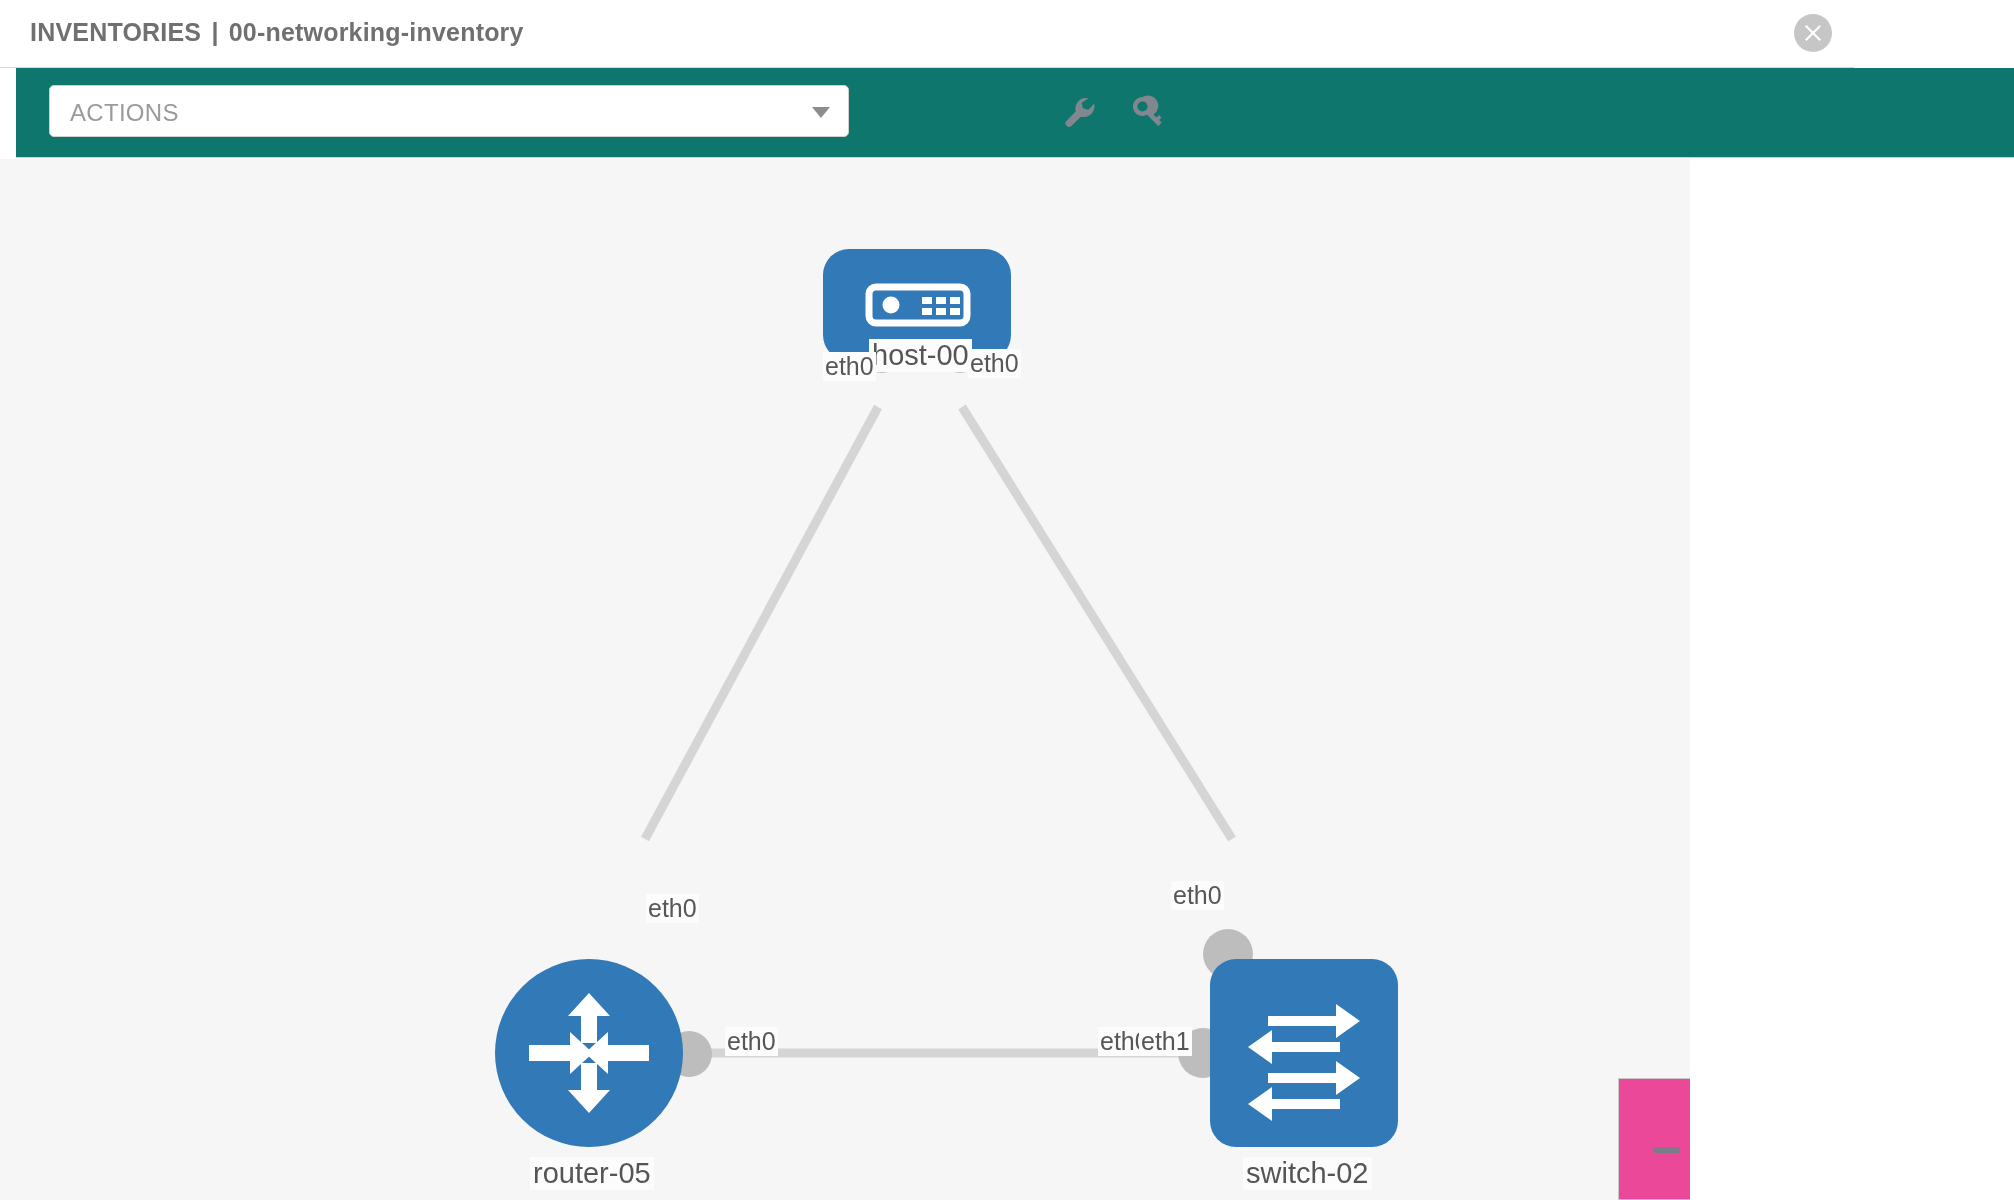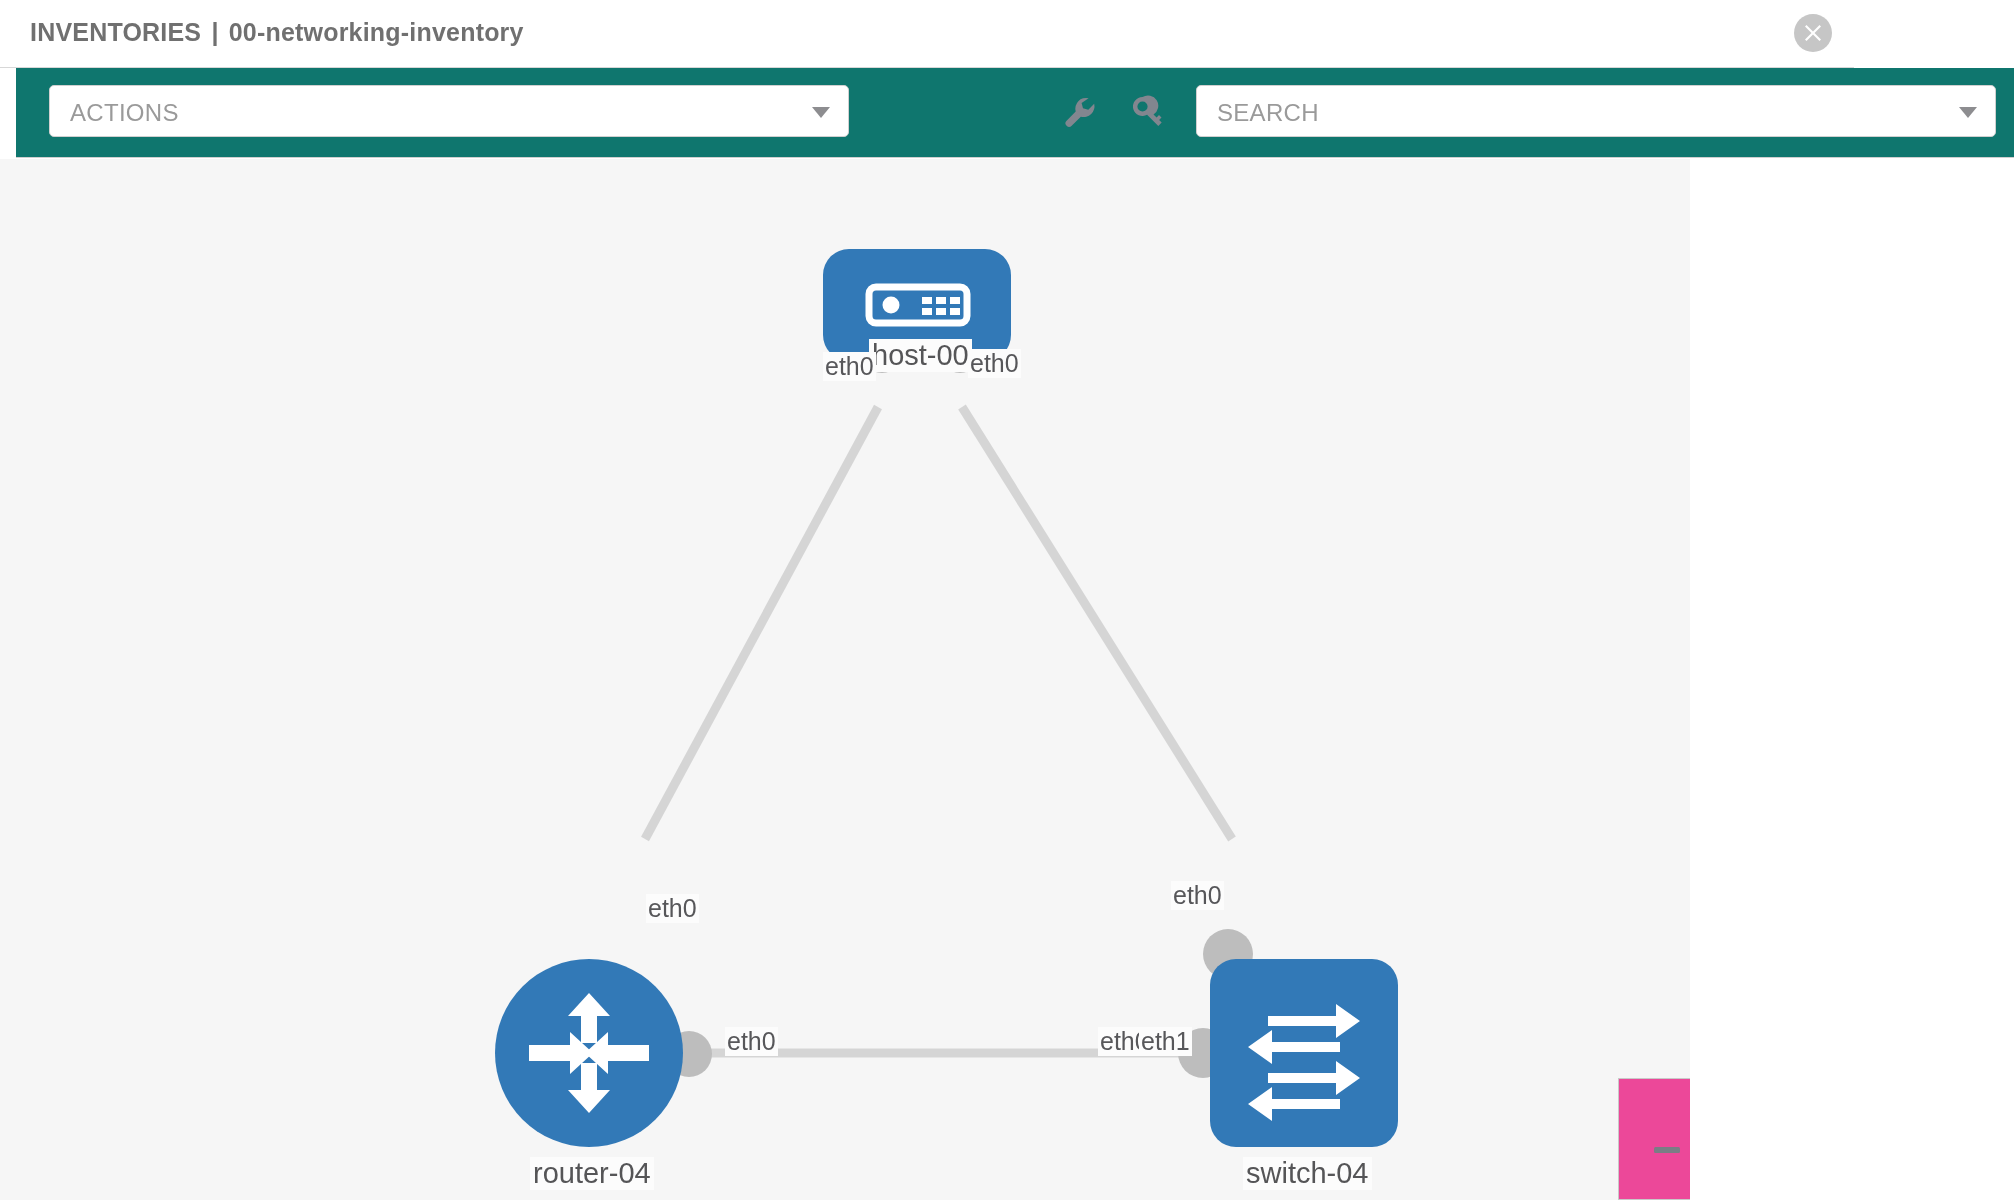--- a/index.html
+++ b/index.html
@@ -275,24 +275,20 @@
   </div>
 
   <div class="tool-icon key">
     <span>
       <svg width="40" height="40" viewBox="0 0 40 40">
         <path d="M14.5 5 a9.5 9.5 0 1 0 4.6 17.8 l11.2 11.2 l3.4 -3.4 l-2.6 -2.6 l2.4 -2.4 l-2.5 -2.5 l-2.4 2.4 l-3.1 -3.1 A9.5 9.5 0 0 0 14.5 5 Z M14.5 9.4 a5.1 5.1 0 1 1 0 10.2 a5.1 5.1 0 0 1 0 -10.2 Z" fill="#82868f"></path>
       </svg>
     </span>
   </div>
 
-  <div class="search-box">
-    <span class="search-label">SEARCH</span>
-    <span class="caret"></span>
-  </div>
 </div>
 
 <div class="topology-canvas">
 
   <svg class="links" viewBox="0 0 2014 1041">
 
     <line x1="878" y1="248" x2="645" y2="680" stroke="#d5d5d5" stroke-width="9"></line>
 
     <line x1="962" y1="248" x2="1232" y2="680" stroke="#d5d5d5" stroke-width="9"></line>
 
@@ -332,21 +328,21 @@
         <path d="M94 34 L115 57 L102 57 L102 84 L86 84 L86 57 L73 57 Z" fill="#ffffff"></path>
 
         <path d="M94 154 L73 131 L86 131 L86 104 L102 104 L102 131 L115 131 Z" fill="#ffffff"></path>
 
         <path d="M98 94 L75 73 L75 86 L34 86 L34 102 L75 102 L75 115 Z" fill="#ffffff"></path>
 
         <path d="M90 94 L113 115 L113 102 L154 102 L154 86 L113 86 L113 73 Z" fill="#ffffff"></path>
       </svg>
     </div>
   </div>
-  <div class="node-label" style="left:530px; top:998px;">router-04</div>
+  <div class="node-label" style="left:530px; top:998px;">router-05</div>
 
   <div class="iface-label" style="left:646px; top:735px;">eth0</div>
   <div class="iface-label" style="left:725px; top:868px;">eth0</div>
 
   <div class="nub" style="left:1203px; top:770px; width:50px; height:50px;"></div>
   <div class="nub" style="left:1178px; top:869px; width:50px; height:50px;"></div>
 
   <div class="node" style="left:1210px; top:800px; width:188px; height:188px;">
     <div class="node-shape rounded" style="width:188px; height:188px;"></div>
     <div class="node-glyph">
@@ -355,21 +351,21 @@
         <path d="M58 57 L126 57 L126 45 L150 62 L126 79 L126 67 L58 67 Z" fill="#ffffff"></path>
 
         <path d="M130 83 L62 83 L62 71 L38 88 L62 105 L62 93 L130 93 Z" fill="#ffffff"></path>
 
         <path d="M58 114 L126 114 L126 102 L150 119 L126 136 L126 124 L58 124 Z" fill="#ffffff"></path>
 
         <path d="M130 140 L62 140 L62 128 L38 145 L62 162 L62 150 L130 150 Z" fill="#ffffff"></path>
       </svg>
     </div>
   </div>
-  <div class="node-label" style="left:1243px; top:998px;">switch-04</div>
+  <div class="node-label" style="left:1243px; top:998px;">switch-02</div>
 
   <div class="iface-label" style="left:1171px; top:722px;">eth0</div>
 
   <div class="iface-label" style="left:1098px; top:868px;">eth0</div>
   <div class="iface-label" style="left:1122px; top:868px;margin-left:17px;">eth1</div>
 
   <div class="zoom-panel" style="left:1618px; top:919px;">
     <div class="zoom-pct">130%</div>
     <div class="zoom-minus">
       <span>

